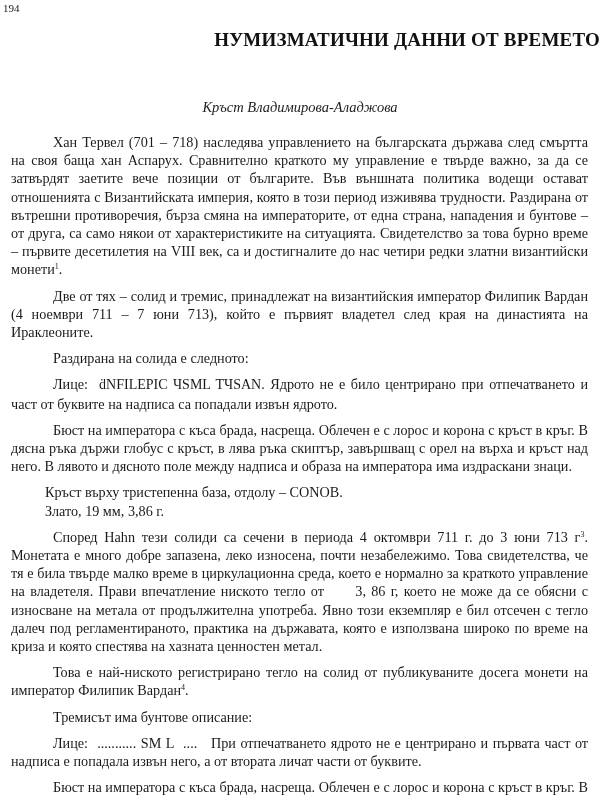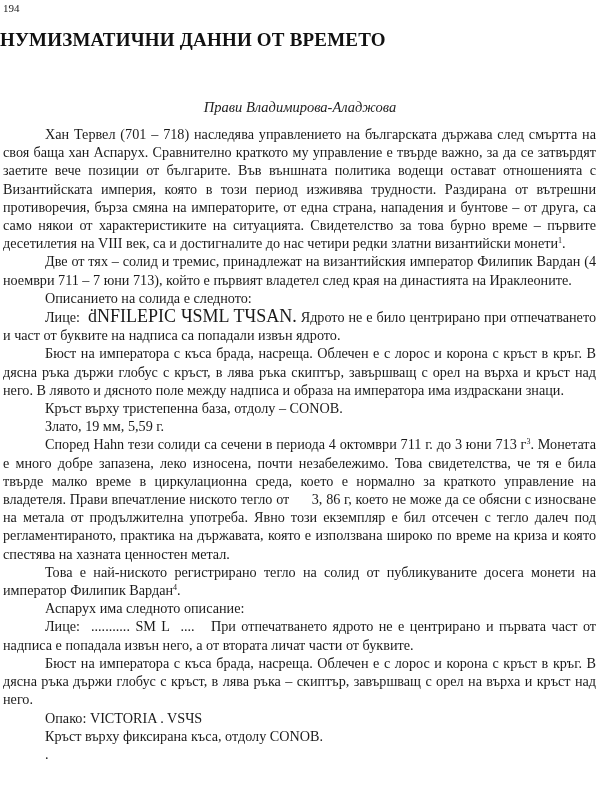--- a/index.html
+++ b/index.html
@@ -7,67 +7,67 @@
     width: 600px; height: 800px; overflow: hidden; position: relative;
     font-family: "Liberation Serif", "DejaVu Serif", serif;
     color: #1a1a1a;
   }
   .page-number {
     position: absolute; left: 3px; top: 2px;
     font-size: 11px; font-weight: normal; color: #222;
   }
   .title {
     position: absolute; left: 0; width: 600px; top: 26px;
-    text-align: left; font-weight: bold; font-size: 19px;
+    text-align: right; font-weight: bold; font-size: 19px;
     line-height: 27px; letter-spacing: 0.2px; color: #111;
   }
   .author {
     position: absolute; left: 0; width: 600px; top: 99px;
     text-align: center; font-style: italic; font-size: 14.5px; color: #222;
   }
   .body {
     position: absolute; left: 3px; width: 593px; top: 125px;
     font-size: 14.2px; line-height: 18.2px;
   }
   .p {
-    margin: 0; text-align: justify; text-indent: 42px;
+    margin: 8px; text-align: justify; text-indent: 42px;
   }
   .line { margin: 0; padding-left: 42px; }
   sup { font-size: 8px; line-height: 0; vertical-align: 5px; }
 </style>
 </head>
 <body>
 
 <div class="page-number">194</div>
 
 <div class="title">
   <div>НУМИЗМАТИЧНИ ДАННИ ОТ ВРЕМЕТО</div>
 </div>
 
-<div class="author">Прави Владимирова-Аладжова</div>
+<div class="author">Кръст Владимирова-Аладжова</div>
 
 <div class="body">
   <p class="p"><span>Хан Тервел (701 – 718) наследява управлението на българската държава след смъртта на своя баща хан Аспарух. Сравнително краткото му управление е твърде важно, за да се затвърдят заетите вече позиции от българите. Във външната политика водещи остават отношенията с Византийската империя, която в този период изживява трудности. Раздирана от вътрешни противоречия, бърза смяна на императорите, от една страна, нападения и бунтове – от друга, са само някои от характеристиките на ситуацията. Свидетелство за това бурно време – първите десетилетия на VIII век, са и достигналите до нас четири редки златни византийски монети</span><sup>1</sup><span>.</span></p>
 
   <p class="p">Две от тях – солид и тремис, принадлежат на византийския император Филипик Вардан (4 ноември 711 – 7 юни 713), който е първият владетел след края на династията на Ираклеоните.</p>
 
-  <p class="p">Описанието на солида е следното:</p>
+  <p class="p">Раздирана на солида е следното:</p>
 
-  <p class="p"><span>Лице:</span>&nbsp;&nbsp;<span style="font-size:18px">ḋNFILEPIC ЧSML TЧSAN.</span> <span>Ядрото не е било центрирано при отпечатването и част от буквите на надписа са попадали извън ядрото.</span></p>
+  <p class="p"><span>Лице:</span>&nbsp;&nbsp;<span style="font-size:14px">ḋNFILEPIC ЧSML TЧSAN.</span> <span>Ядрото не е било центрирано при отпечатването и част от буквите на надписа са попадали извън ядрото.</span></p>
 
   <p class="p">Бюст на императора с къса брада, насреща. Облечен е с лорос и корона с кръст в кръг. В дясна ръка държи глобус с кръст, в лява ръка скиптър, завършващ с орел на върха и кръст над него. В лявото и дясното поле между надписа и образа на императора има издраскани знаци.</p>
 
   <p class="line">Кръст върху тристепенна база, отдолу – CONOB.</p>
-  <p class="line">Злато, 19 мм, 5,59 г.</p>
+  <p class="line">Злато, 19 мм, 3,86 г.</p>
 
   <p class="p"><span>Според Hahn тези солиди са сечени в периода 4 октомври 711 г. до 3 юни 713 г</span><sup>3</sup><span style="white-space:pre-wrap">. Монетата е много добре запазена, леко износена, почти незабележимо. Това свидетелства, че тя е била твърде малко време в циркулационна среда, което е нормално за краткото управление на владетеля. Прави впечатление ниското тегло от      3, 86 г, което не може да се обясни с износване на метала от продължителна употреба. Явно този екземпляр е бил отсечен с тегло далеч под регламентираното, практика на държавата, която е използвана широко по време на криза и която спестява на хазната ценностен метал.</span></p>
 
   <p class="p"><span>Това е най-ниското регистрирано тегло на солид от публикуваните досега монети на император Филипик Вардан</span><sup>4</sup>.</p>
 
-  <p class="p">Аспарух има следното описание:</p>
+  <p class="p">Тремисът има бунтове описание:</p>
 
   <p class="p"><span>Лице:</span>&nbsp;&nbsp;<span style="white-space:pre">........... SM L  ....</span>&nbsp;&nbsp; <span>При отпечатването ядрото не е центрирано и първата част от надписа е попадала извън него, а от втората личат части от буквите.</span></p>
 
   <p class="p">Бюст на императора с къса брада, насреща. Облечен е с лорос и корона с кръст в кръг. В дясна ръка държи глобус с кръст, в лява ръка – скиптър, завършващ с орел на върха и кръст над него.</p>
 
   <p class="line">Опако: VICTORIA . VSЧS</p>
   <p class="line">Кръст върху фиксирана къса, отдолу CONOB.</p>
   <p class="line">.</p>
 </div>
 

